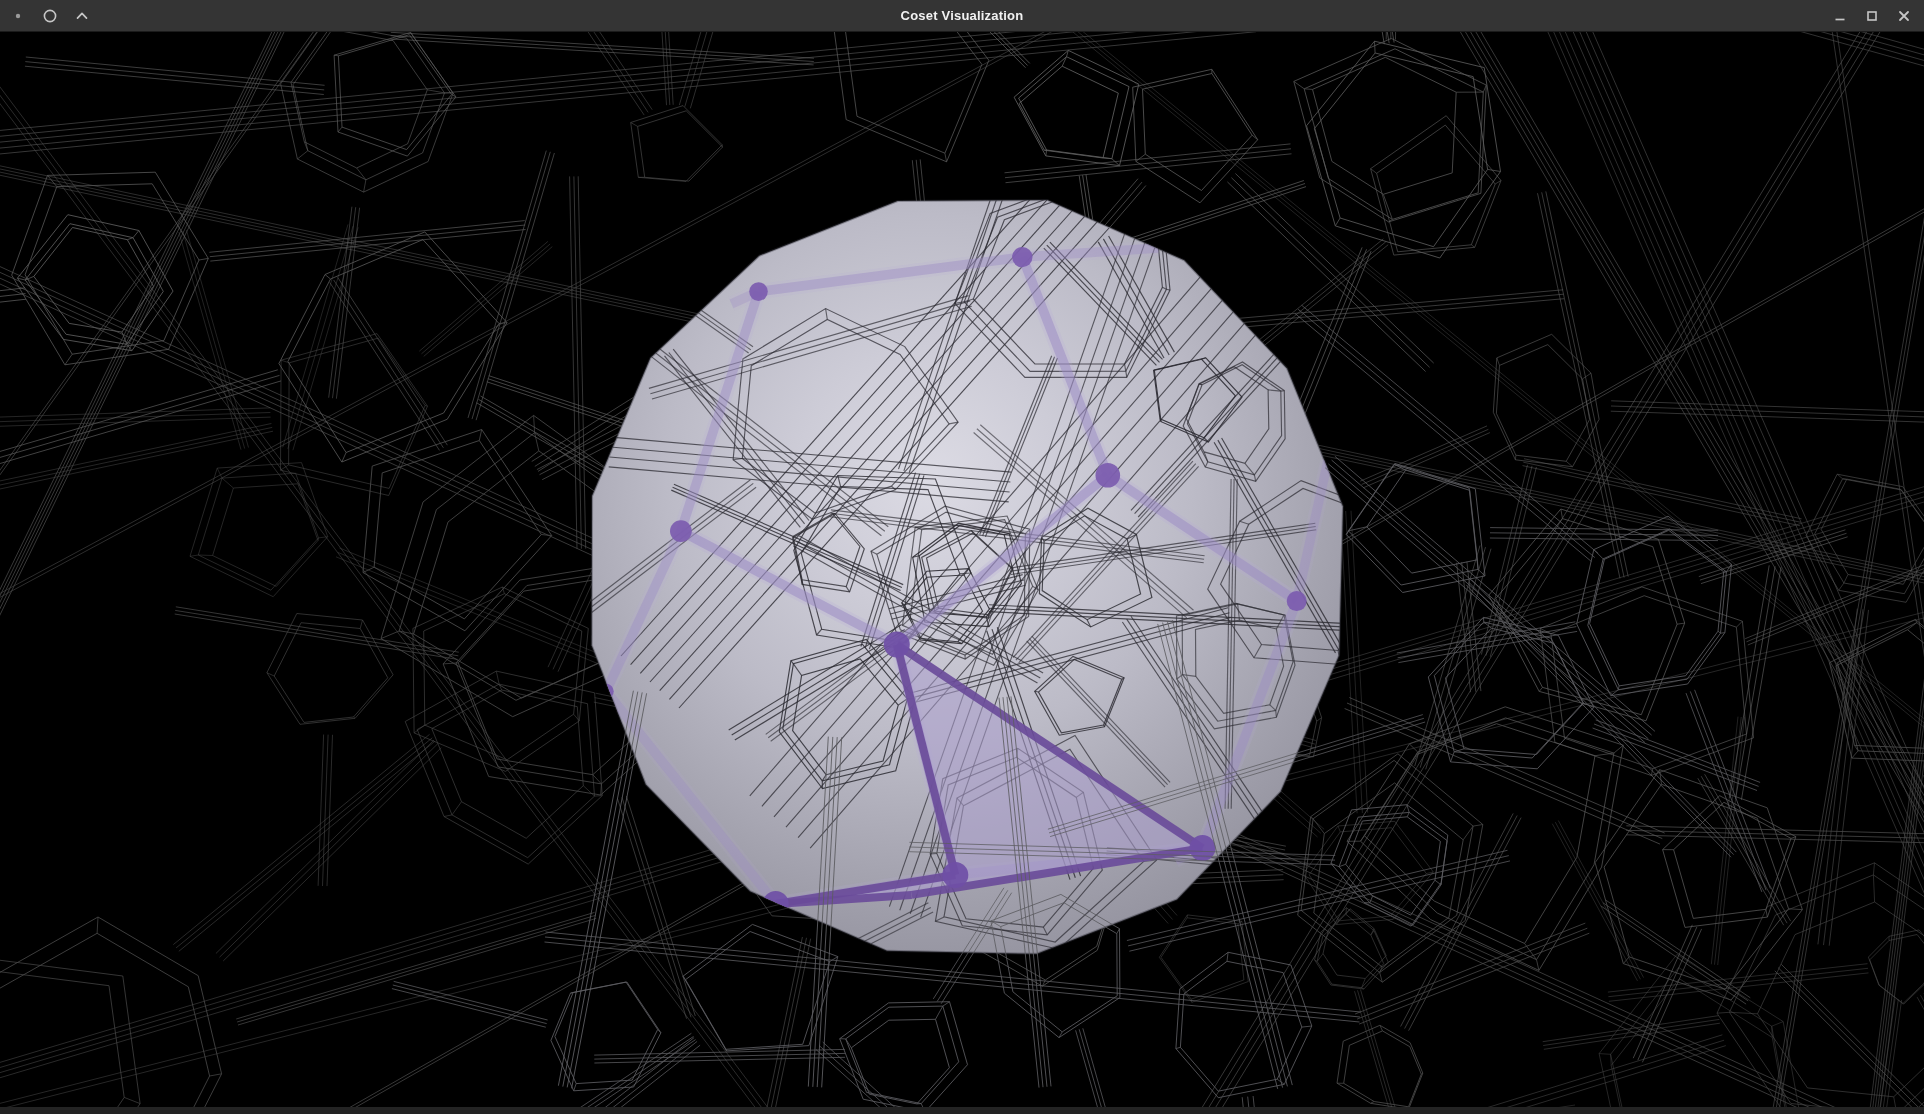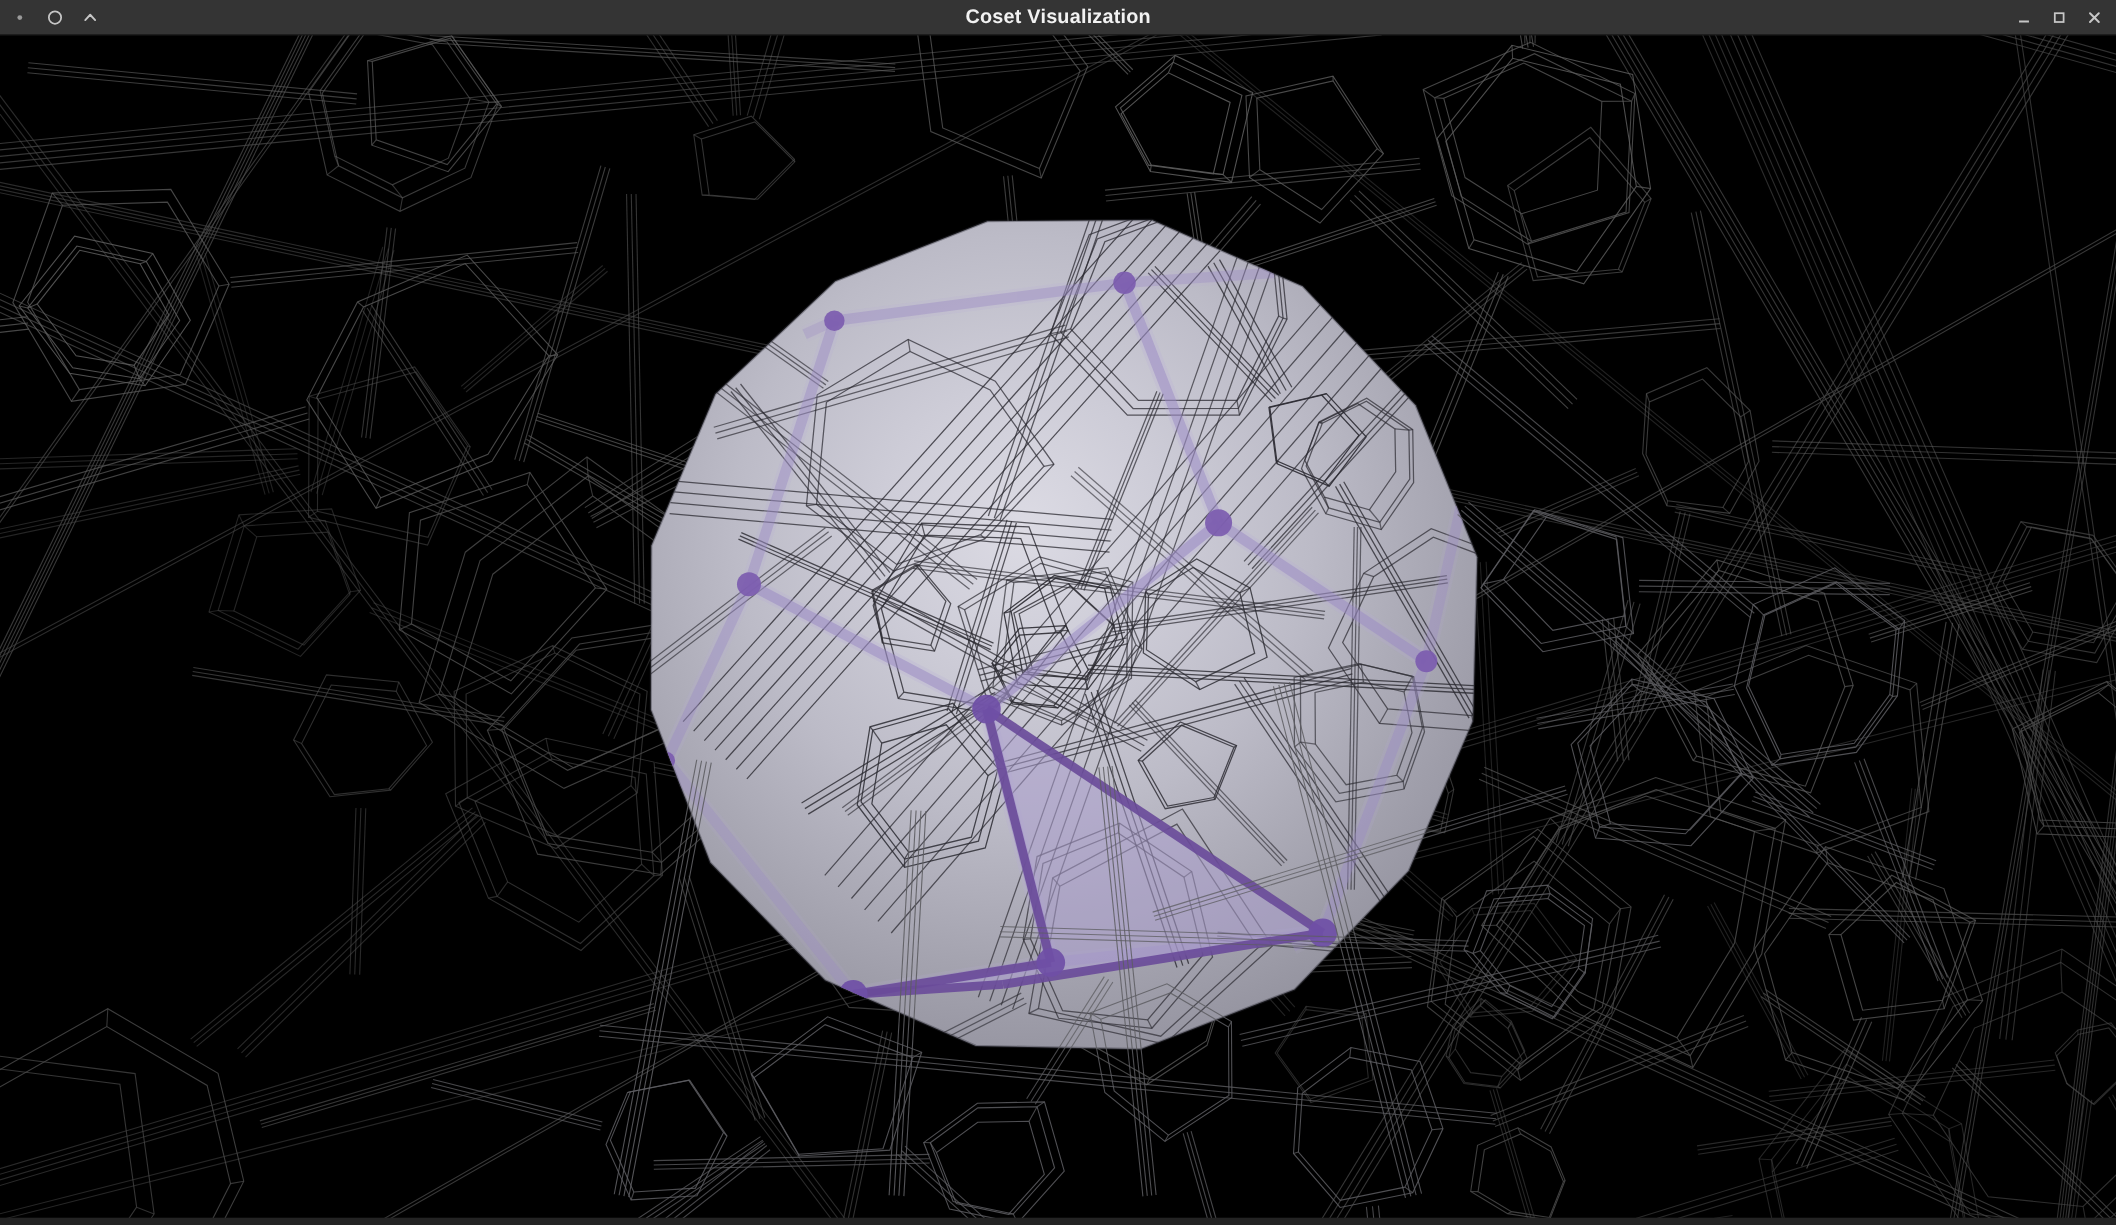--- a/index.html
+++ b/index.html
@@ -9,21 +9,21 @@
     position:absolute;top:0;left:0;width:1924px;height:31px;
     background:#343434;border-bottom:1px solid #1b1b1b;
     display:flex;align-items:center;z-index:5;
   }
   .tb-left{display:flex;align-items:center;gap:16px;padding-left:10px;}
   .tb-right{display:flex;align-items:center;gap:16px;padding-right:12px;margin-left:auto;}
   .tb-icon{width:16px;height:16px;display:flex;align-items:center;justify-content:center;cursor:pointer;}
   .tb-title{
     position:absolute;left:0;right:0;top:0;height:31px;
     display:flex;align-items:center;justify-content:center;
-    color:#f2f2f2;font-size:18px;font-weight:bold;pointer-events:none;
+    color:#f2f2f2;font-size:13px;font-weight:bold;pointer-events:none;
     letter-spacing:.2px;
   }
   #scene{position:absolute;top:32px;left:0;cursor:default;}
 </style>
 </head>
 <body>
 
 <div class="titlebar">
   <div class="tb-left">
     <span class="tb-icon">

